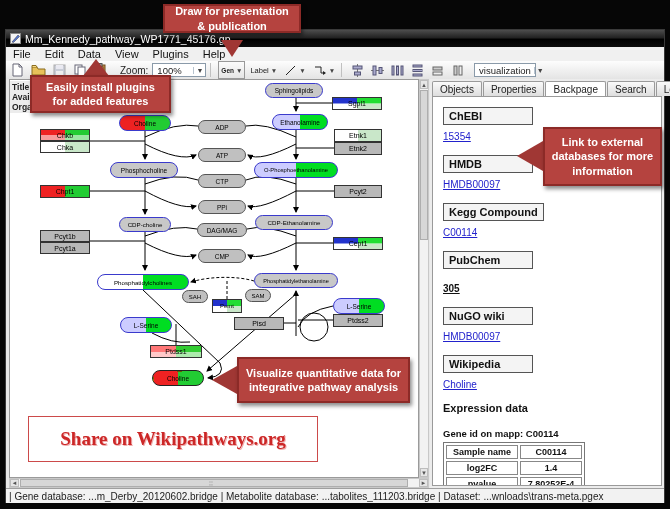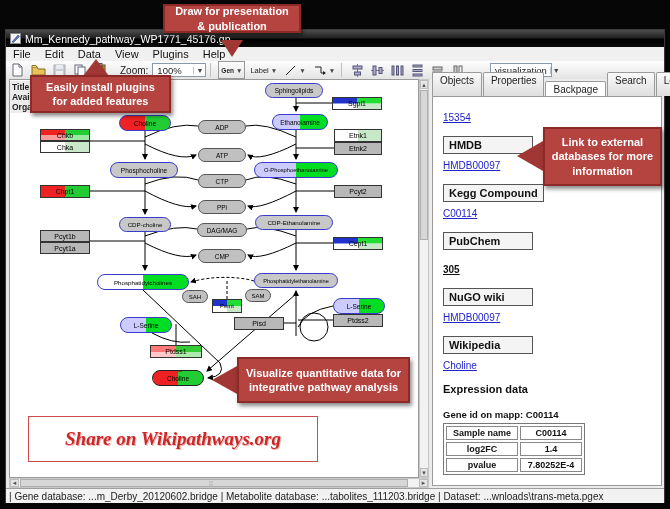--- a/index.html
+++ b/index.html
@@ -23,38 +23,38 @@
   .handle{position:absolute;width:5px;height:5px;background:#ffe000;border:1px solid #6e5c00;box-sizing:border-box;z-index:7;}
   
   .vscroll{position:absolute;left:413px;top:49px;width:10px;height:399px;background:#f2f2f2;border:1px solid #c8c8c8;box-sizing:border-box;}
   .hscroll{position:absolute;left:3px;top:448px;width:420px;height:10px;background:#f2f2f2;border:1px solid #c8c8c8;box-sizing:border-box;}
   .sb-arrow{position:absolute;background:#e6e6e6;border:1px solid #bdbdbd;color:#555;font-size:6px;display:flex;align-items:center;justify-content:center;box-sizing:border-box;}
   .sb-thumb{position:absolute;background:#d7d7d7;border:1px solid #aeaeae;box-sizing:border-box;}
   .grip{position:absolute;color:#9a9a9a;font-size:7px;line-height:8px;}
   
   .panel{position:absolute;left:424px;top:49px;width:234px;height:409px;background:#ececec;}
   .tabs{position:absolute;left:2px;top:1px;height:16px;display:flex;align-items:flex-end;font-size:10px;}
-  .tab{padding:2px 7px 10px;background:linear-gradient(#fafafa,#dedede);border:1px solid #9a9a9a;border-bottom:none;border-radius:2px 2px 0 0;margin-right:1px;color:#222;}
+  .tab{padding:2px 7px 1px;background:linear-gradient(#fafafa,#dedede);border:1px solid #9a9a9a;border-bottom:none;border-radius:2px 2px 0 0;margin-right:1px;color:#222;}
   .tab.active{background:#fff;position:relative;top:1px;padding-bottom:2px;}
   .panel-content{position:absolute;left:2px;top:17px;width:230px;height:390px;background:#fff;border:1px solid #9a9a9a;box-sizing:border-box;padding:9px 0 0 10px;overflow:hidden;}
   .bp-sec{margin-bottom:12px;}
   .bp-head{display:inline-block;min-width:78px;border:1px solid #555;background:#f4f4f4;font-weight:bold;font-size:11px;padding:2px 5px;color:#111;}
   .bp-link{margin-top:6px;font-size:10px;font-weight:normal;color:#2222cc;text-decoration:underline;cursor:pointer;width:max-content;}
   .bp-val{margin-top:14px;font-size:10px;font-weight:bold;color:#111;width:max-content;text-decoration:underline;}
   .exp-title{font-weight:bold;font-size:11px;color:#111;margin:2px 0 14px;}
   .geneid{font-weight:bold;font-size:9.5px;color:#111;margin-bottom:3px;}
   table.exp{border-collapse:separate;border-spacing:2px;border:1px solid #777;background:#fff;}
   table.exp td{border:1px solid #888;font-size:9px;font-weight:bold;text-align:center;padding:0 6px;min-width:48px;height:12px;color:#111;}
   
   .statusbar{position:absolute;left:0;top:458px;width:100%;height:15px;background:#f2f2f2;border-top:1px solid #9f9f9f;display:flex;align-items:center;font-size:10px;color:#222;padding-left:3px;box-sizing:border-box;}
   
   .callout{position:absolute;background:#b5433f;border:2px solid #8c2a27;color:#fff;font-weight:bold;font-size:11px;text-align:center;line-height:1.3;display:flex;align-items:center;justify-content:center;z-index:60;box-shadow:2px 3px 4px rgba(0,0,0,.45);padding:2px 6px;box-sizing:border-box;}
   .arrow{position:absolute;width:0;height:0;z-index:59;}
   .share{position:absolute;background:#fff;border:1px solid #cc4a4a;display:flex;align-items:center;justify-content:center;z-index:20;}
-  .share span{font-family:"Liberation Serif",serif;font-style:italic;font-weight:bold;font-size:19px;color:#cc2727;text-shadow:1px 1px 0 #f0b0b0;}
+  .share span{font-family:"Liberation Serif",serif;font-weight:bold;font-size:19px;color:#cc2727;text-shadow:1px 1px 0 #f0b0b0;}
   .icon{display:inline-block;}
 </style>
 </head>
 <body>
 
 <div class="window">
 
   <div class="titlebar">
     <svg class="icon" width="11" height="11" viewBox="0 0 11 11">
         <rect x="0.5" y="0.5" width="10" height="10" fill="#f4f4f4" stroke="#888"></rect>
@@ -166,21 +166,21 @@
           <rect x="2" y="3" width="9" height="3" fill="#ccc" stroke="#666"></rect>
           <rect x="2" y="8" width="9" height="3" fill="#eee" stroke="#666"></rect>
         </svg>
       </span>
     <span class="tbtn">
         <svg class="icon" width="13" height="13" viewBox="0 0 13 13">
           <rect x="3" y="2" width="3" height="9" fill="#ccc" stroke="#666"></rect>
           <rect x="8" y="2" width="3" height="9" fill="#eee" stroke="#666"></rect>
         </svg>
       </span>
-    <span class="combo" style="width:62px;margin-left:24px">
+    <span class="combo" style="width:62px;margin-left:8px">
         <span>visualization</span>
         <span class="arr">▼</span>
       </span>
   </div>
 
   <div class="content-bg"></div>
 
   <div class="canvas" id="canvas">
     <svg id="edges" width="410" height="399" viewBox="0 0 410 399">
       <defs>
@@ -286,21 +286,21 @@
   <div class="panel">
     <div class="tabs" id="tabs">
         <div class="tab">Objects</div>
         <div class="tab">Properties</div>
         <div class="tab active">Backpage</div>
         <div class="tab">Search</div>
         <div class="tab">Legend</div>
       </div>
     <div class="panel-content">
       <div id="sections">
-          <div class="bp-sec"><div class="bp-link">15354</div></div>
+          <div class="bp-sec"><div class="bp-head">ChEBI</div><div class="bp-link">15354</div></div>
           <div class="bp-sec"><div class="bp-head">HMDB</div><div class="bp-link">HMDB00097</div></div>
           <div class="bp-sec"><div class="bp-head">Kegg Compound</div><div class="bp-link">C00114</div></div>
           <div class="bp-sec"><div class="bp-head">PubChem</div><div class="bp-val">305</div></div>
           <div class="bp-sec"><div class="bp-head">NuGO wiki</div><div class="bp-link">HMDB00097</div></div>
           <div class="bp-sec"><div class="bp-head">Wikipedia</div><div class="bp-link">Choline</div></div>
         </div>
       <div class="exp-title">Expression data</div>
       <div class="geneid">Gene id on mapp: C00114</div>
       <table class="exp">
           <tbody id="exp-table">

